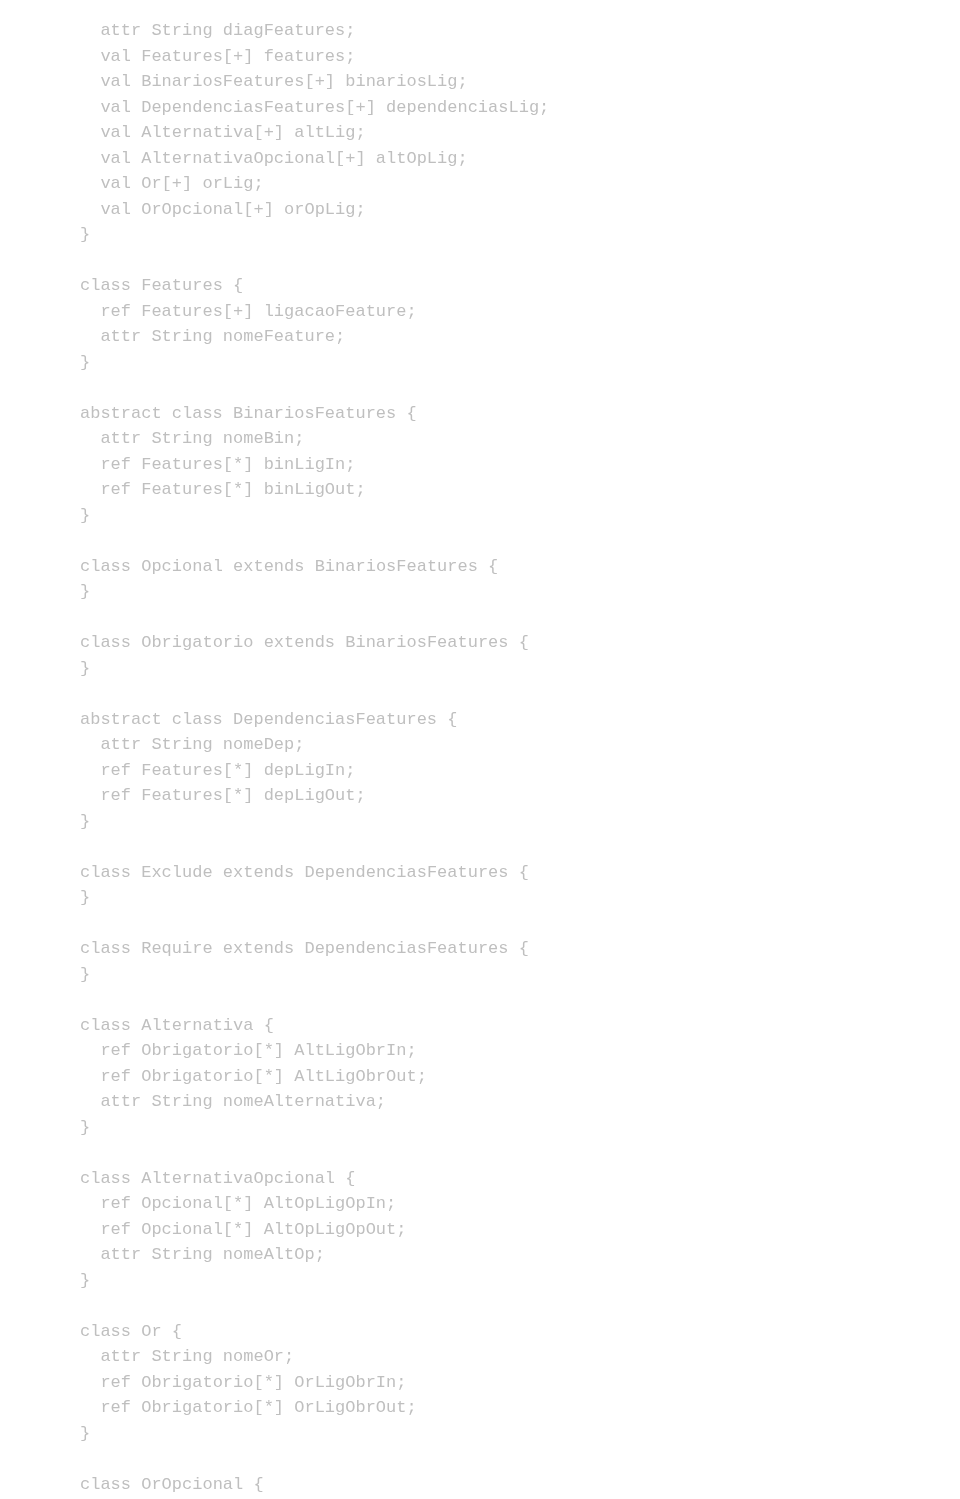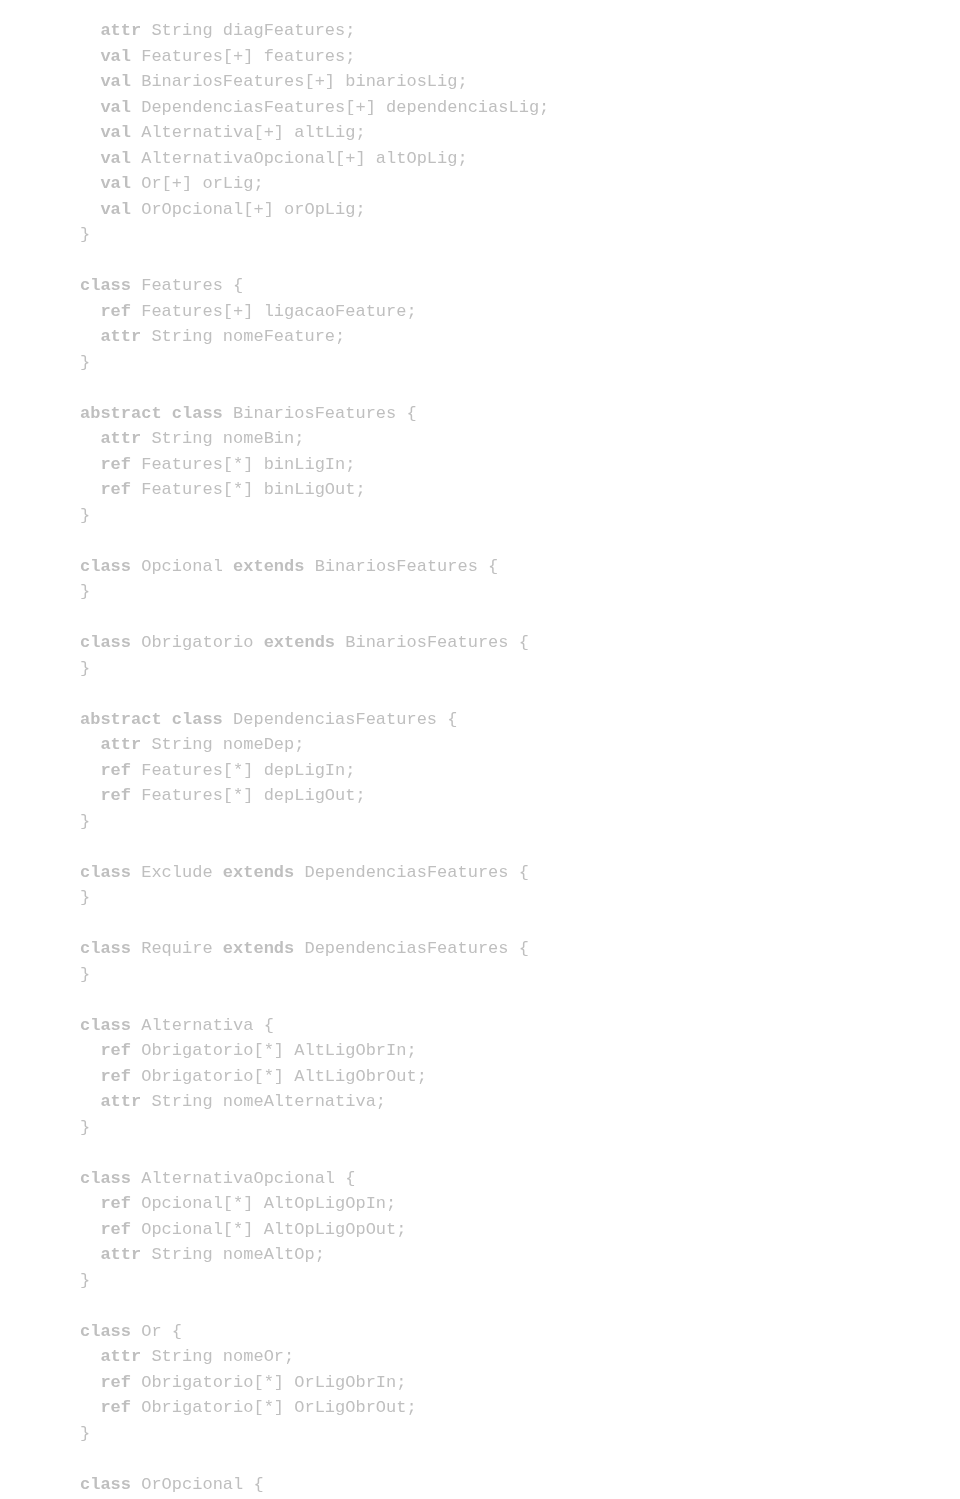--- a/index.html
+++ b/index.html
@@ -14,18 +14,18 @@
     line-height: 1.5;
     color: #bfbfbf;
     padding: 18px 0 40px 80px;
     box-sizing: border-box;
     position: relative;
     min-height: 1499px;
   }
   .code {
     white-space: pre;
   }
-  .kw { font-weight: bold; }
+  .kw { font-weight: normal; }
 </style>
 </head>
 <body>
 
 <div class="code" id="code-block"><div><span class="kw">  attr</span><span> String diagFeatures;</span></div><div><span class="kw">  val</span><span> Features[+] features;</span></div><div><span class="kw">  val</span><span> BinariosFeatures[+] binariosLig;</span></div><div><span class="kw">  val</span><span> DependenciasFeatures[+] dependenciasLig;</span></div><div><span class="kw">  val</span><span> Alternativa[+] altLig;</span></div><div><span class="kw">  val</span><span> AlternativaOpcional[+] altOpLig;</span></div><div><span class="kw">  val</span><span> Or[+] orLig;</span></div><div><span class="kw">  val</span><span> OrOpcional[+] orOpLig;</span></div><div><span>}</span></div><div>&nbsp;</div><div><span class="kw">class</span><span> Features {</span></div><div><span class="kw">  ref</span><span> Features[+] ligacaoFeature;</span></div><div><span class="kw">  attr</span><span> String nomeFeature;</span></div><div><span>}</span></div><div>&nbsp;</div><div><span class="kw">abstract class</span><span> BinariosFeatures {</span></div><div><span class="kw">  attr</span><span> String nomeBin;</span></div><div><span class="kw">  ref</span><span> Features[*] binLigIn;</span></div><div><span class="kw">  ref</span><span> Features[*] binLigOut;</span></div><div><span>}</span></div><div>&nbsp;</div><div><span class="kw">class</span><span> Opcional </span><span class="kw">extends</span><span> BinariosFeatures {</span></div><div><span>}</span></div><div>&nbsp;</div><div><span class="kw">class</span><span> Obrigatorio </span><span class="kw">extends</span><span> BinariosFeatures {</span></div><div><span>}</span></div><div>&nbsp;</div><div><span class="kw">abstract class</span><span> DependenciasFeatures {</span></div><div><span class="kw">  attr</span><span> String nomeDep;</span></div><div><span class="kw">  ref</span><span> Features[*] depLigIn;</span></div><div><span class="kw">  ref</span><span> Features[*] depLigOut;</span></div><div><span>}</span></div><div>&nbsp;</div><div><span class="kw">class</span><span> Exclude </span><span class="kw">extends</span><span> DependenciasFeatures {</span></div><div><span>}</span></div><div>&nbsp;</div><div><span class="kw">class</span><span> Require </span><span class="kw">extends</span><span> DependenciasFeatures {</span></div><div><span>}</span></div><div>&nbsp;</div><div><span class="kw">class</span><span> Alternativa {</span></div><div><span class="kw">  ref</span><span> Obrigatorio[*] AltLigObrIn;</span></div><div><span class="kw">  ref</span><span> Obrigatorio[*] AltLigObrOut;</span></div><div><span class="kw">  attr</span><span> String nomeAlternativa;</span></div><div><span>}</span></div><div>&nbsp;</div><div><span class="kw">class</span><span> AlternativaOpcional {</span></div><div><span class="kw">  ref</span><span> Opcional[*] AltOpLigOpIn;</span></div><div><span class="kw">  ref</span><span> Opcional[*] AltOpLigOpOut;</span></div><div><span class="kw">  attr</span><span> String nomeAltOp;</span></div><div><span>}</span></div><div>&nbsp;</div><div><span class="kw">class</span><span> Or {</span></div><div><span class="kw">  attr</span><span> String nomeOr;</span></div><div><span class="kw">  ref</span><span> Obrigatorio[*] OrLigObrIn;</span></div><div><span class="kw">  ref</span><span> Obrigatorio[*] OrLigObrOut;</span></div><div><span>}</span></div><div>&nbsp;</div><div><span class="kw">class</span><span> OrOpcional {</span></div><div></div></div>
 
 </body></html>

